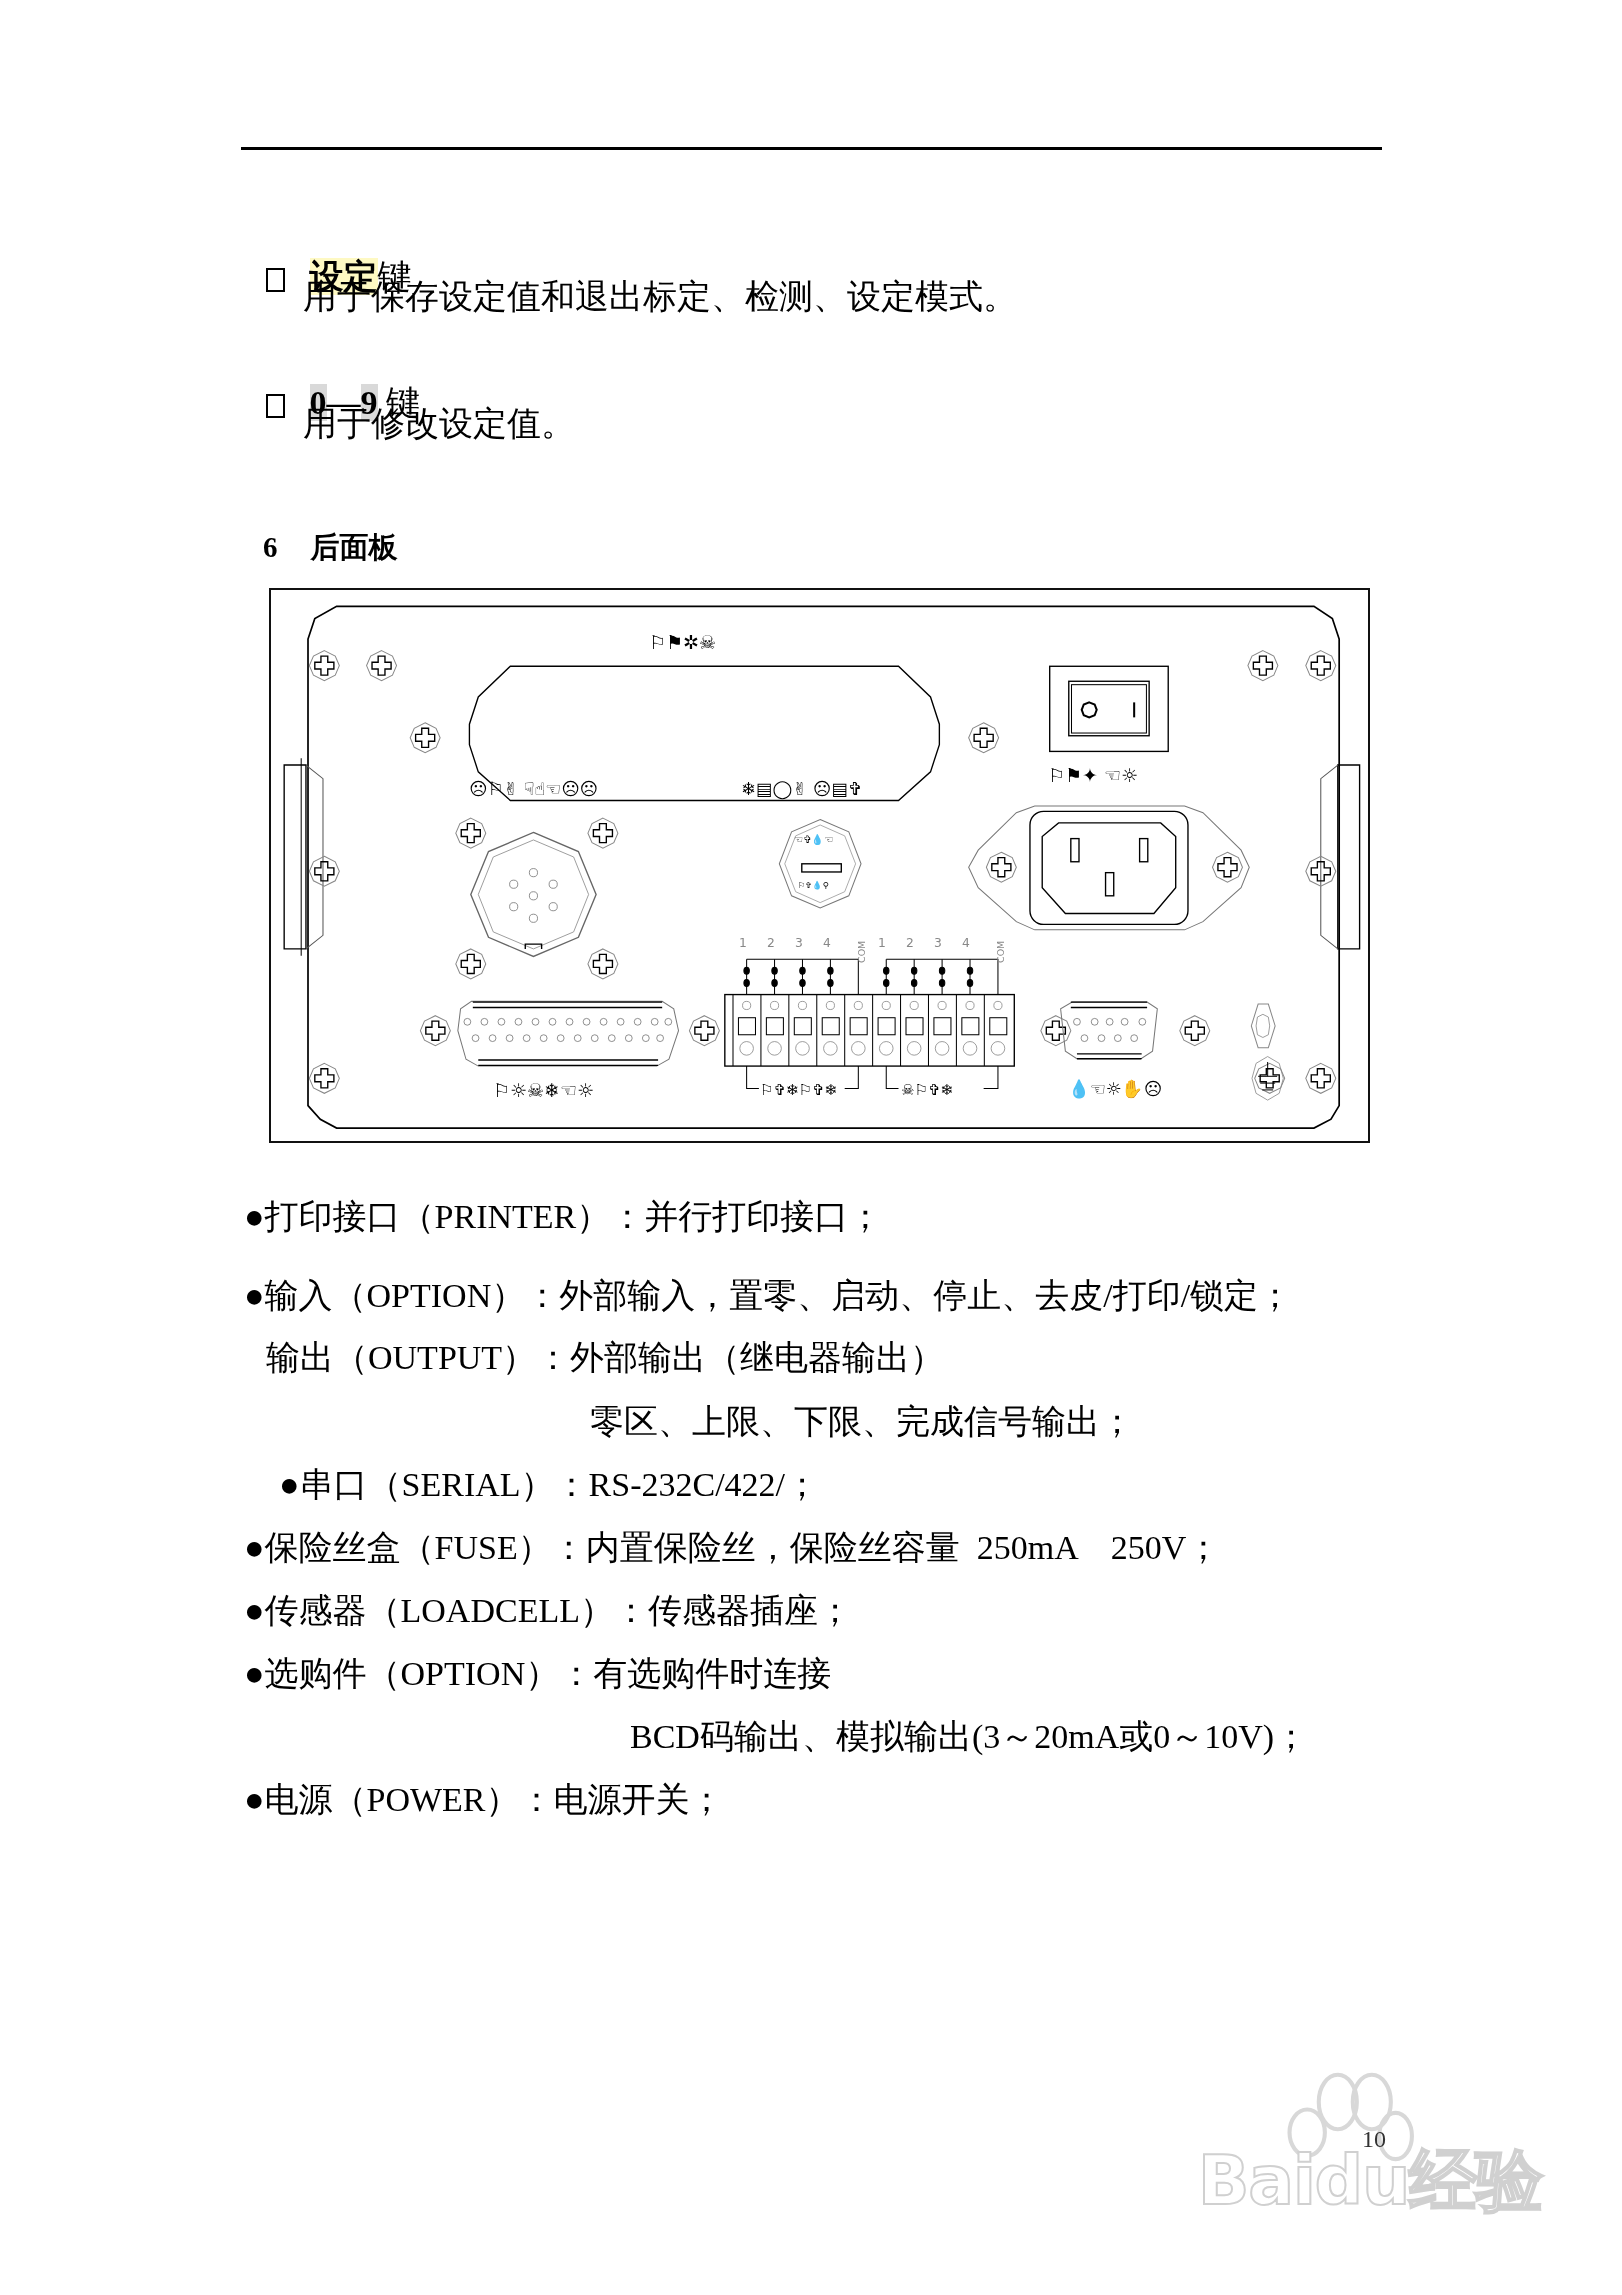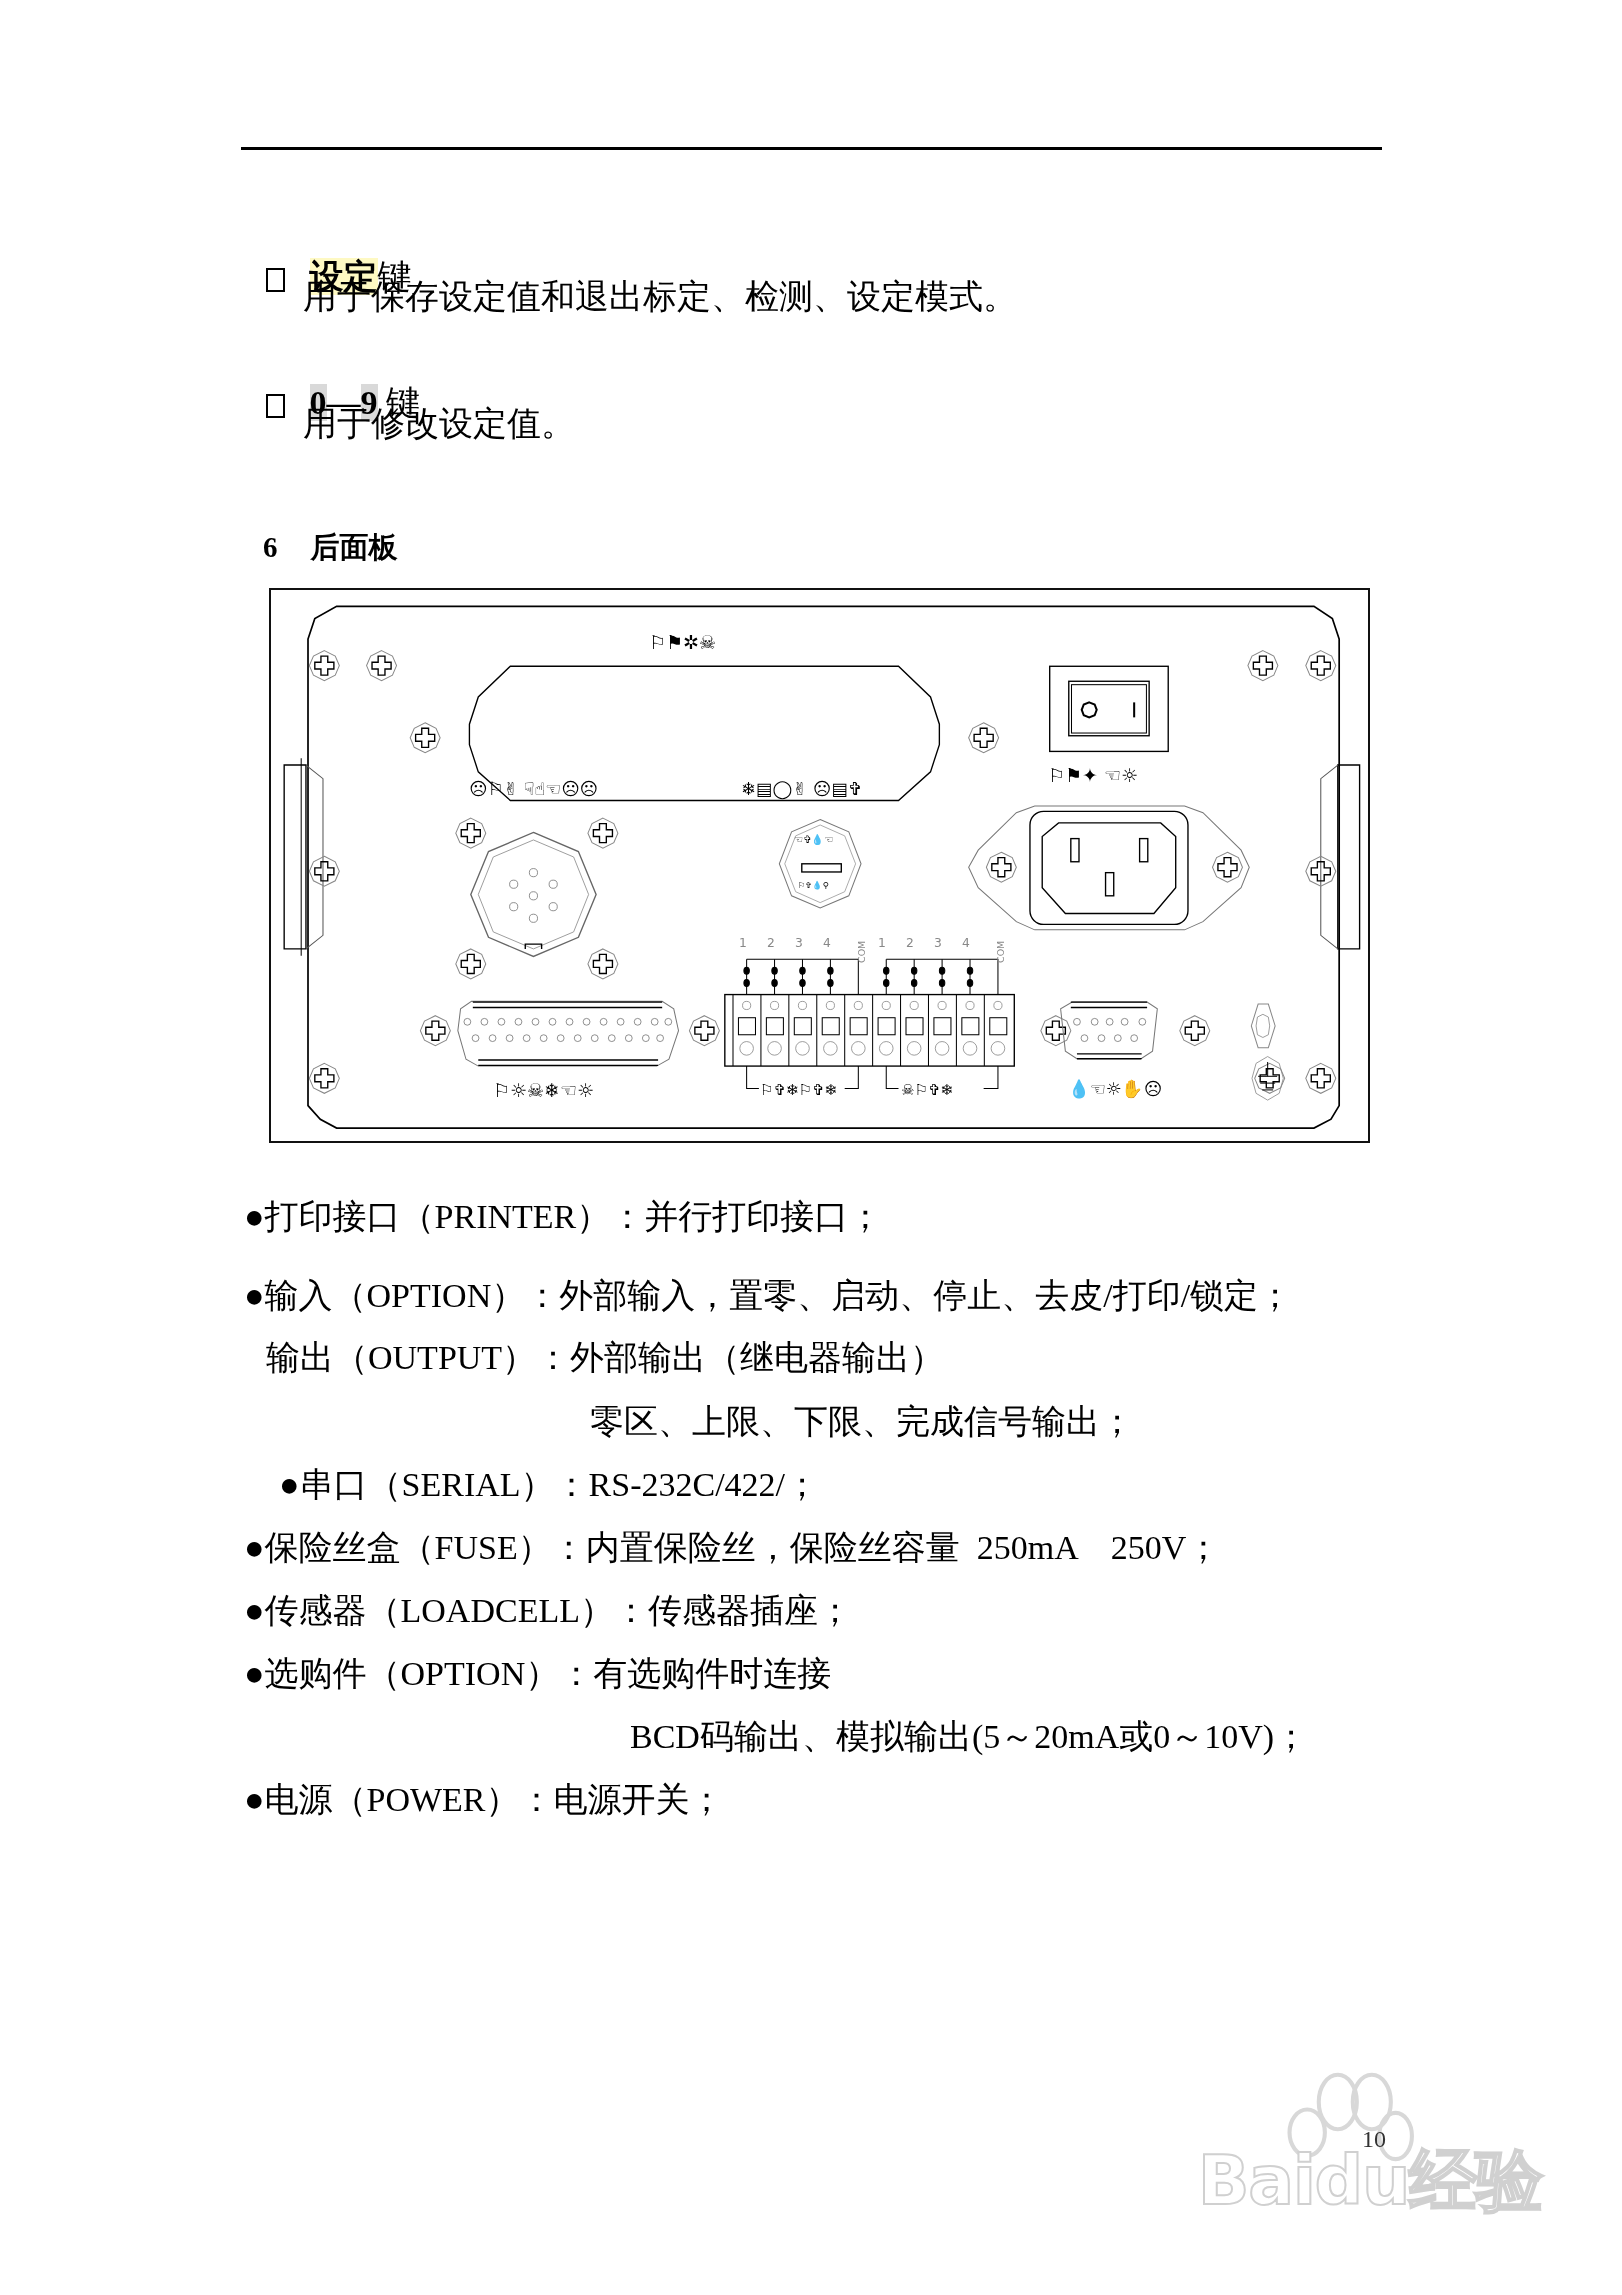--- a/index.html
+++ b/index.html
@@ -266,21 +266,21 @@
 </div>
 
 <div class="line bullet" style="left:244px; top:1196px;"><span>●</span><span>打印接口（PRINTER）：并行打印接口；</span></div>
 <div class="line bullet" style="left:244px; top:1275px;"><span>●</span><span>输入（OPTION）：外部输入，置零、启动、停止、去皮/打印/锁定；</span></div>
 <div class="line bullet" style="left:266px; top:1337px;"><span>输出（OUTPUT）：外部输出（继电器输出）</span></div>
 <div class="line bullet" style="left:590px; top:1401px;"><span>零区、上限、下限、完成信号输出；</span></div>
 <div class="line bullet" style="left:244px; top:1464px;margin-left:35px;"><span>●</span><span>串口（SERIAL）：RS-232C/422/；</span></div>
 <div class="line bullet" style="left:244px; top:1527px;"><span>●</span><span>保险丝盒（FUSE）：内置保险丝，保险丝容量  250mA    250V；</span></div>
 <div class="line bullet" style="left:244px; top:1590px;"><span>●</span><span>传感器（LOADCELL）：传感器插座；</span></div>
 <div class="line bullet" style="left:244px; top:1653px;"><span>●</span><span>选购件（OPTION）：有选购件时连接</span></div>
-<div class="line bullet" style="left:630px; top:1716px;"><span>BCD码输出、模拟输出(5～20mA或0～10V)；</span></div>
+<div class="line bullet" style="left:630px; top:1716px;"><span>BCD码输出、模拟输出(3～20mA或0～10V)；</span></div>
 <div class="line bullet" style="left:244px; top:1779px;"><span>●</span><span>电源（POWER）：电源开关；</span></div>
 
 <div class="wm">
   <svg width="382" height="204" viewBox="0 0 560 300">
     <g fill="none" stroke="#d8d8d8" stroke-width="6">
       <ellipse cx="215" cy="75" rx="28" ry="40"></ellipse>
       <ellipse cx="265" cy="75" rx="28" ry="40"></ellipse>
       <ellipse cx="170" cy="120" rx="26" ry="34"></ellipse>
       <ellipse cx="300" cy="125" rx="24" ry="34"></ellipse>
     </g>

